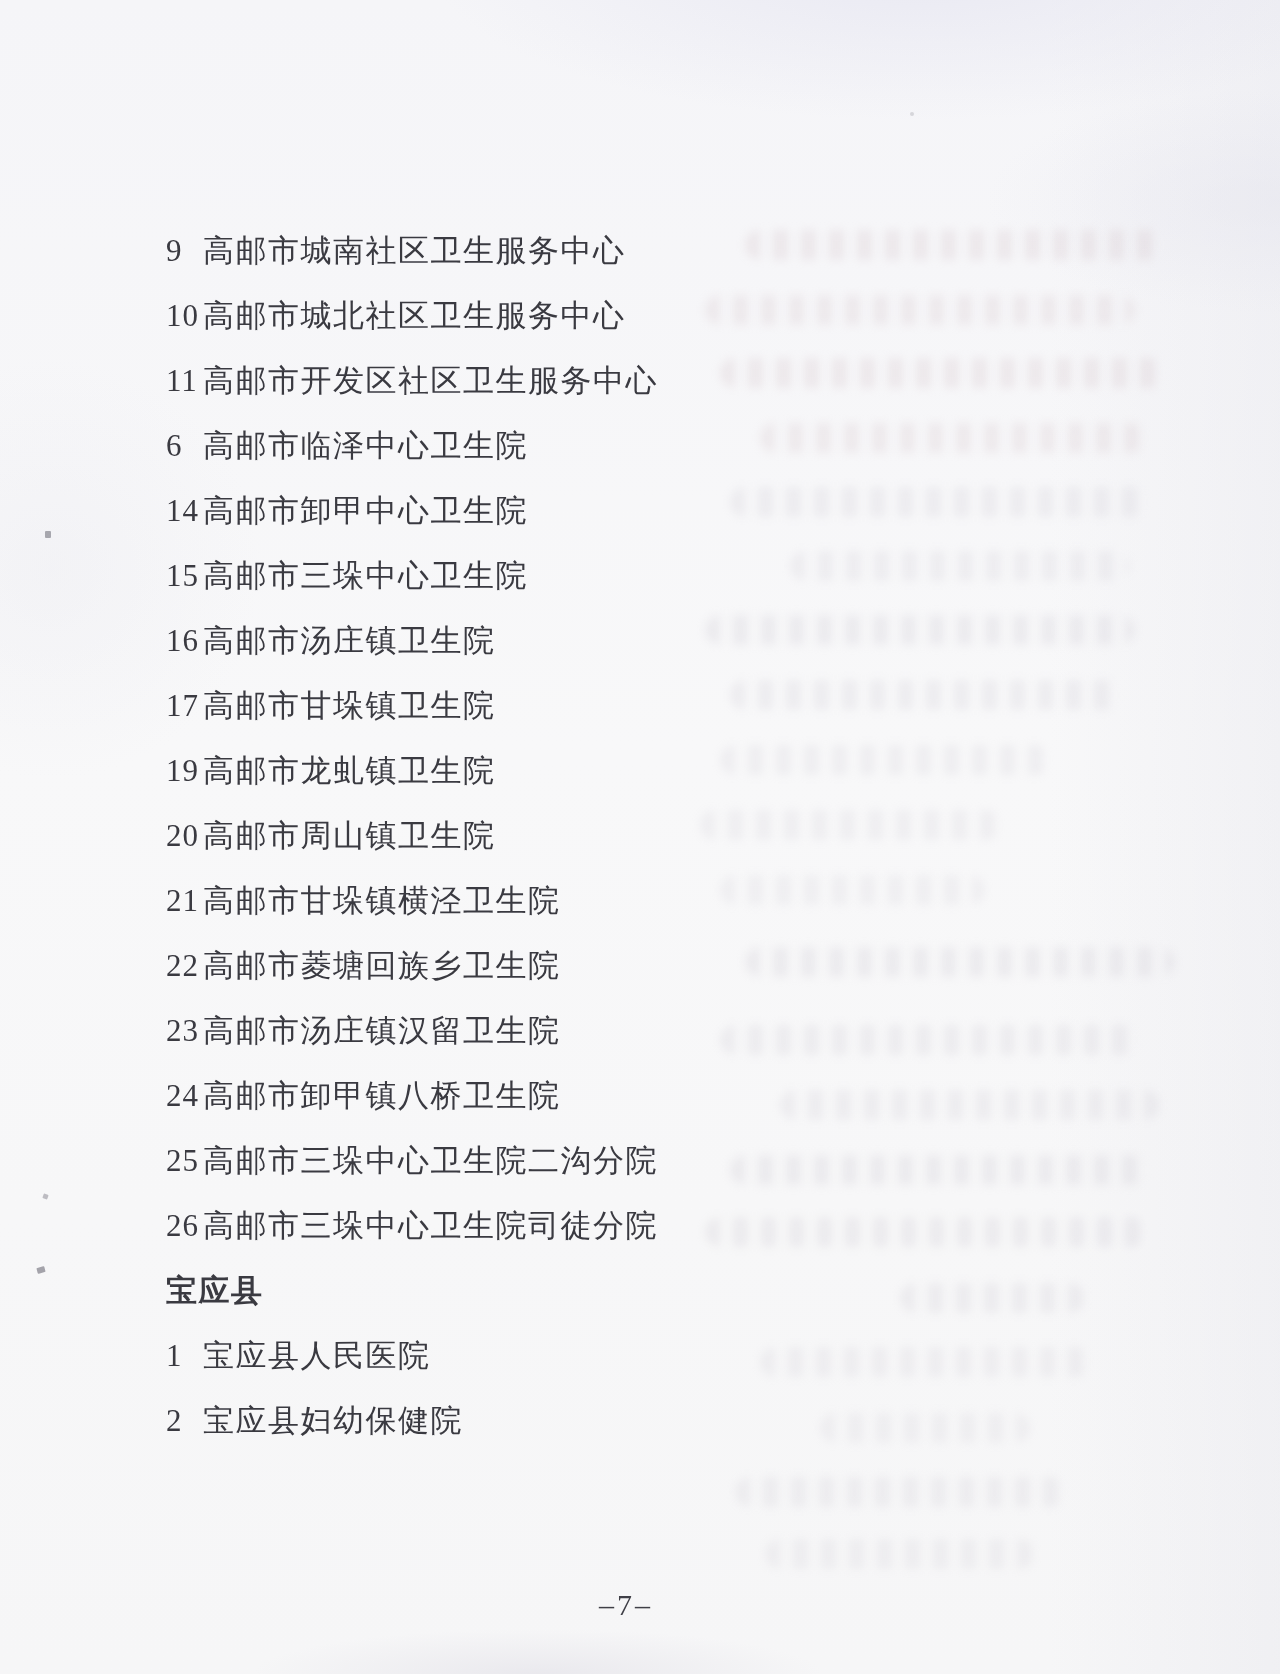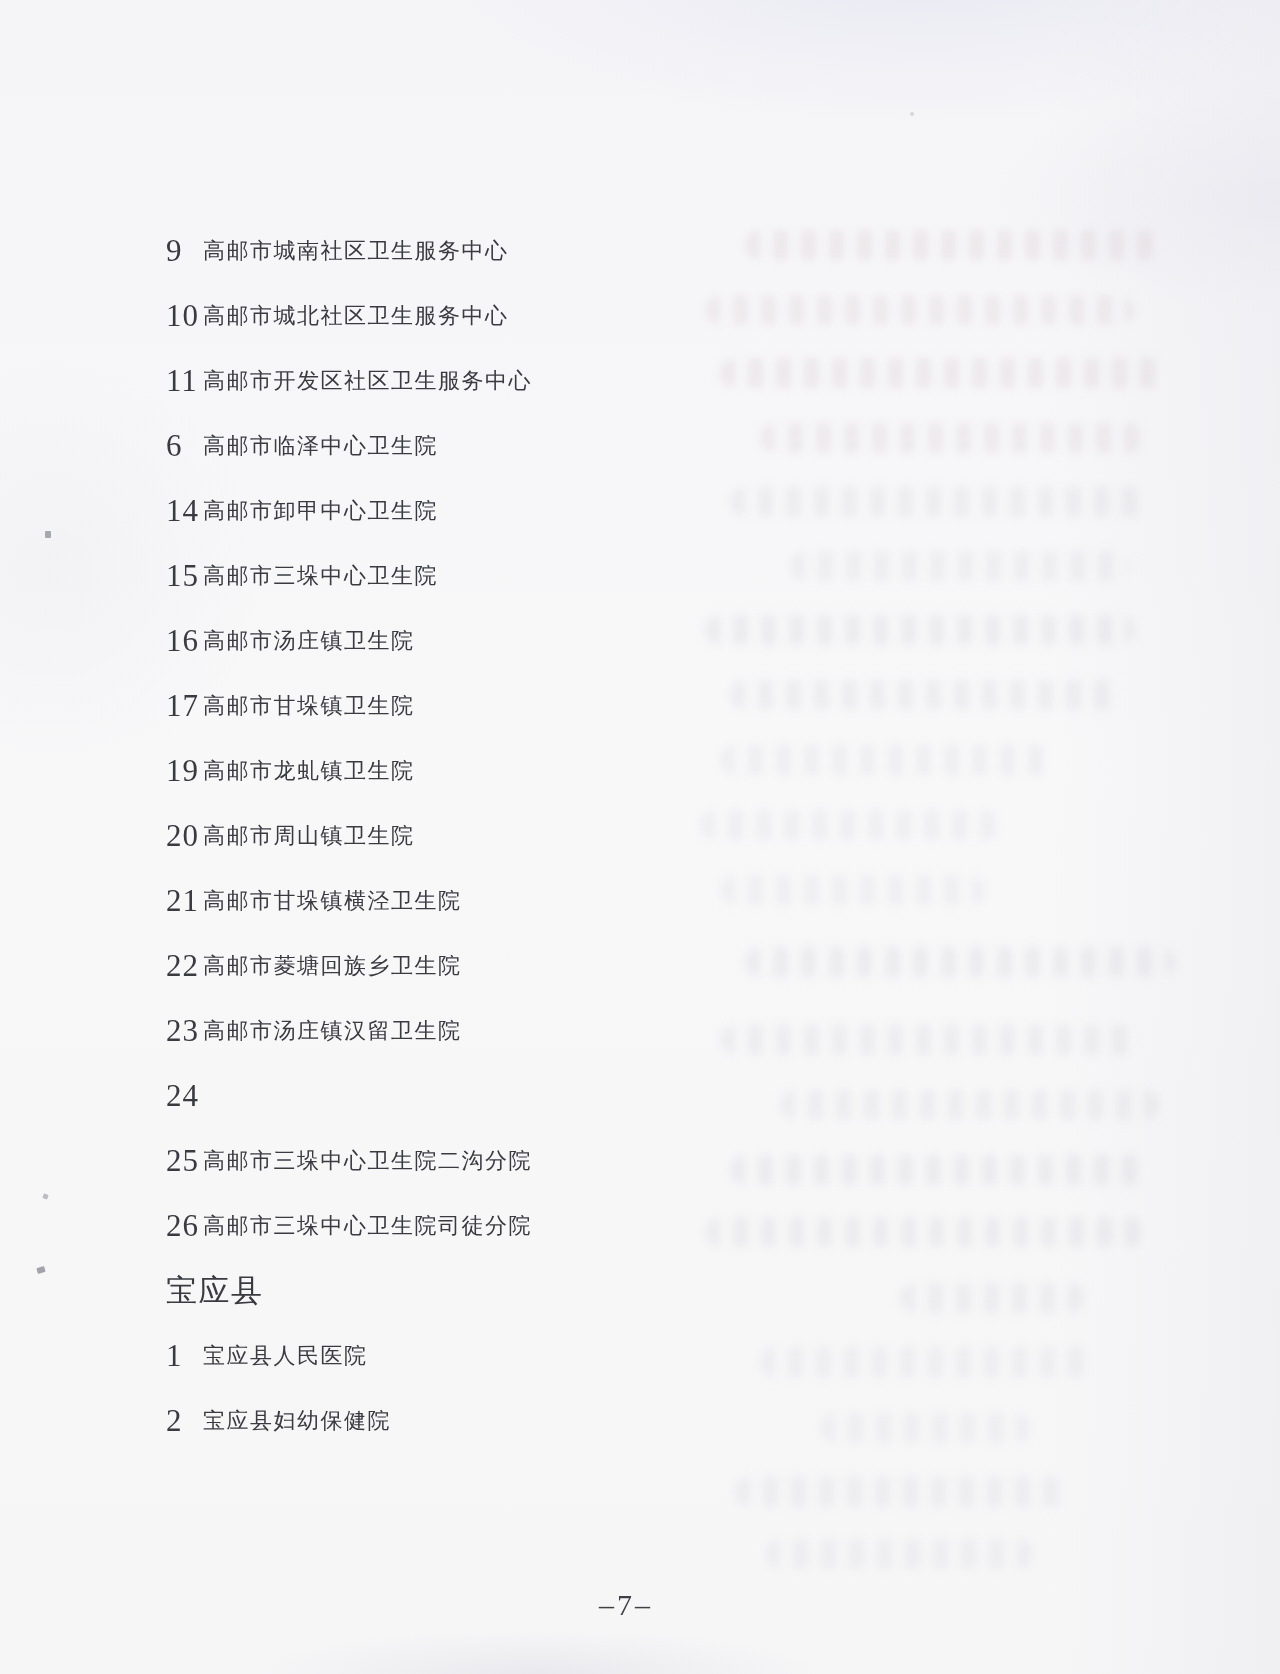--- a/index.html
+++ b/index.html
@@ -65,26 +65,26 @@
     align-items: center;
     white-space: nowrap;
   }
   .num {
     display: inline-block;
     min-width: 37px;
     font-size: 31px;
     letter-spacing: 1px;
   }
   .name {
-    font-size: 22px;
+    font-size: 31px;
     letter-spacing: 1.5px;
   }
   .heading {
     font-size: 31px;
-    font-weight: 400;
+    font-weight: 700;
     letter-spacing: 1.5px;
   }
 
   .pagenum {
     position: absolute;
     left: 0;
     right: 0;
     top: 1588px;
     text-align: center;
     transform: translateX(-14px);
@@ -176,20 +176,21 @@
         <div class="row">
           <span class="num">22</span>
           <span class="name">高邮市菱塘回族乡卫生院</span>
         </div>
         <div class="row">
           <span class="num">23</span>
           <span class="name">高邮市汤庄镇汉留卫生院</span>
         </div>
         <div class="row">
           <span class="num">24</span>
+          <span class="name">高邮市卸甲镇八桥卫生院</span>
         </div>
         <div class="row">
           <span class="num">25</span>
           <span class="name">高邮市三垛中心卫生院二沟分院</span>
         </div>
         <div class="row">
           <span class="num">26</span>
           <span class="name">高邮市三垛中心卫生院司徒分院</span>
         </div>
       </div>

